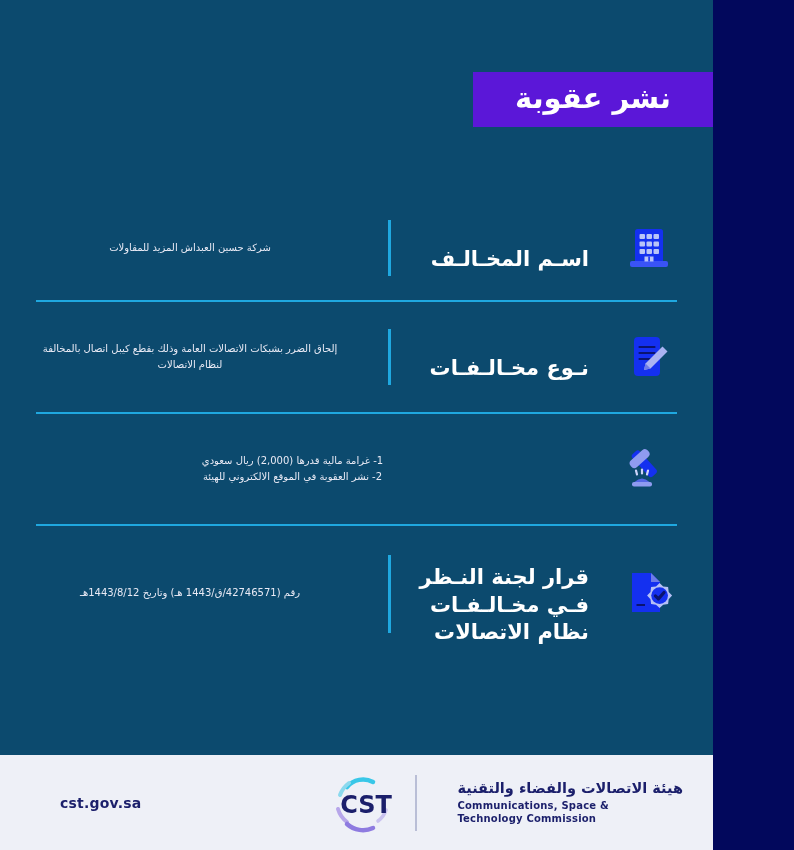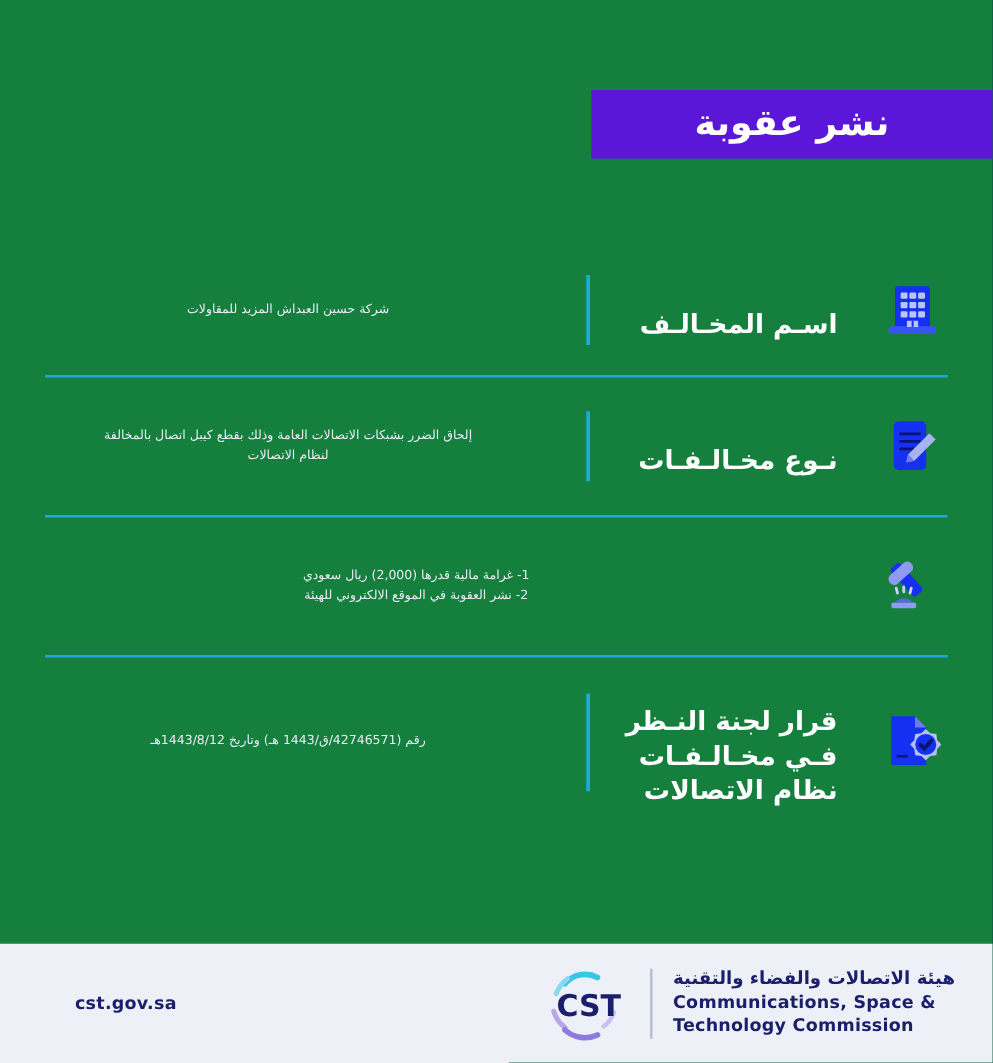--- a/index.html
+++ b/index.html
@@ -11,23 +11,23 @@
     height: 850px;
     background: #02085c;
     font-family: "DejaVu Sans", "Liberation Sans", sans-serif;
     overflow: hidden;
     position: relative;
   }
 
   .card {
     position: absolute;
     left: 0; top: 0;
-    width: 794px;
+    width: 713px;
     height: 850px;
-    background: #15803d;
+    background: #0c4a6e;
   }
 
   
   .header-banner {
     position: absolute;
     top: 72px;
     right: 0;
     left: 473px;
     height: 55px;
     background: #5b17d8;
@@ -165,32 +165,33 @@
   }
   .logo-sep {
     width: 2px;
     height: 56px;
     background: #b9bed6;
     margin: 0 16px 0 12px;
   }
   .org-names {
     direction: rtl;
     text-align: left;
+    margin-left: 24px;
   }
   .org-ar {
     color: #1b1f6b;
     font-size: 14.5px;
     font-weight: 700;
     line-height: 1.35;
     direction: rtl;
     text-align: left;
   }
   .org-en {
     color: #1b1f6b;
-    font-size: 14px;
+    font-size: 10px;
     font-weight: 700;
     line-height: 1.35;
     direction: ltr;
     text-align: left;
     letter-spacing: 0.2px;
   }
   .footer-site {
     color: #1b1f6b;
     font-size: 14px;
     font-weight: 700;

